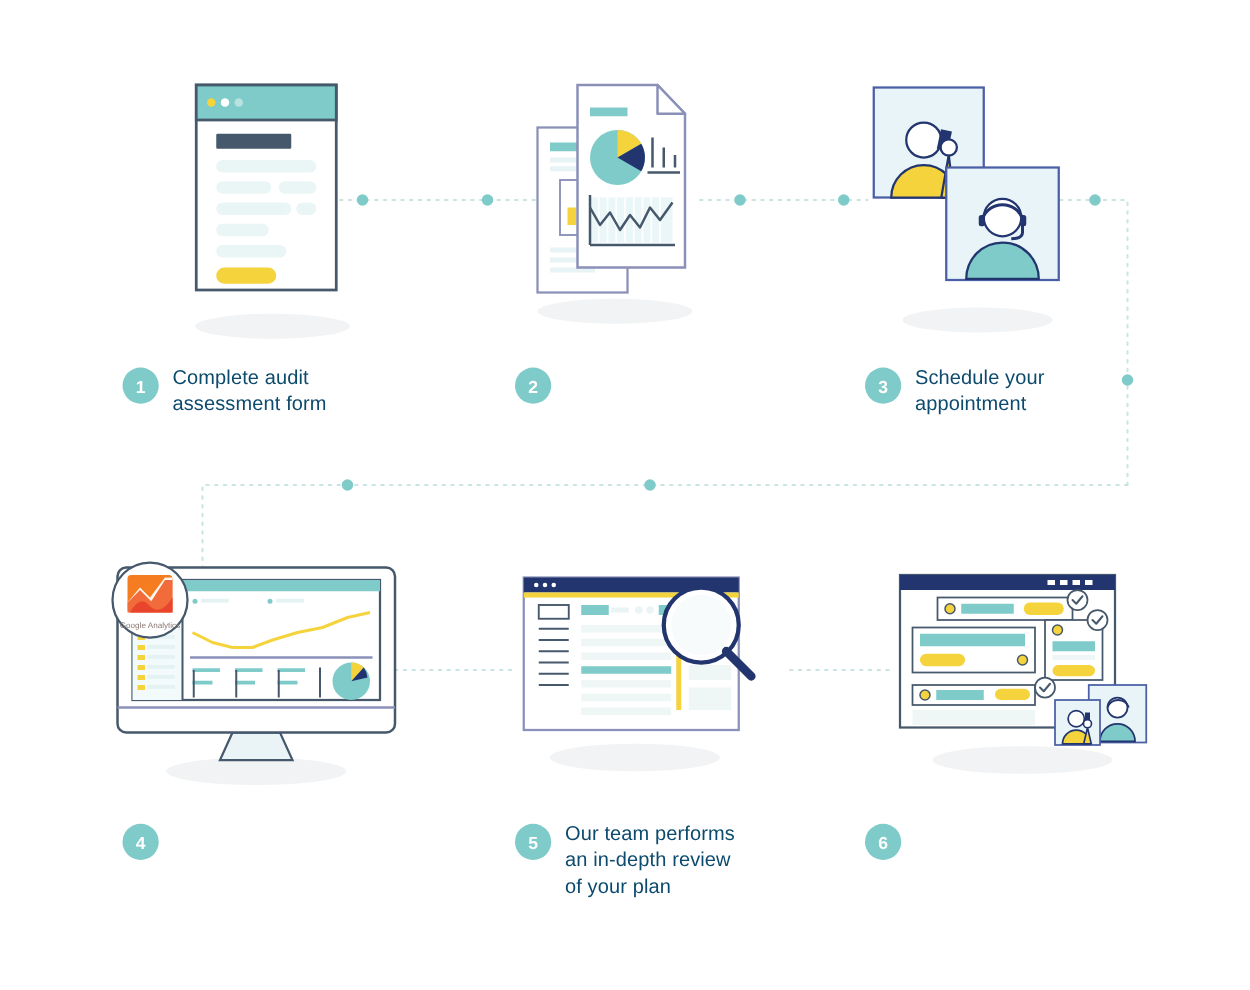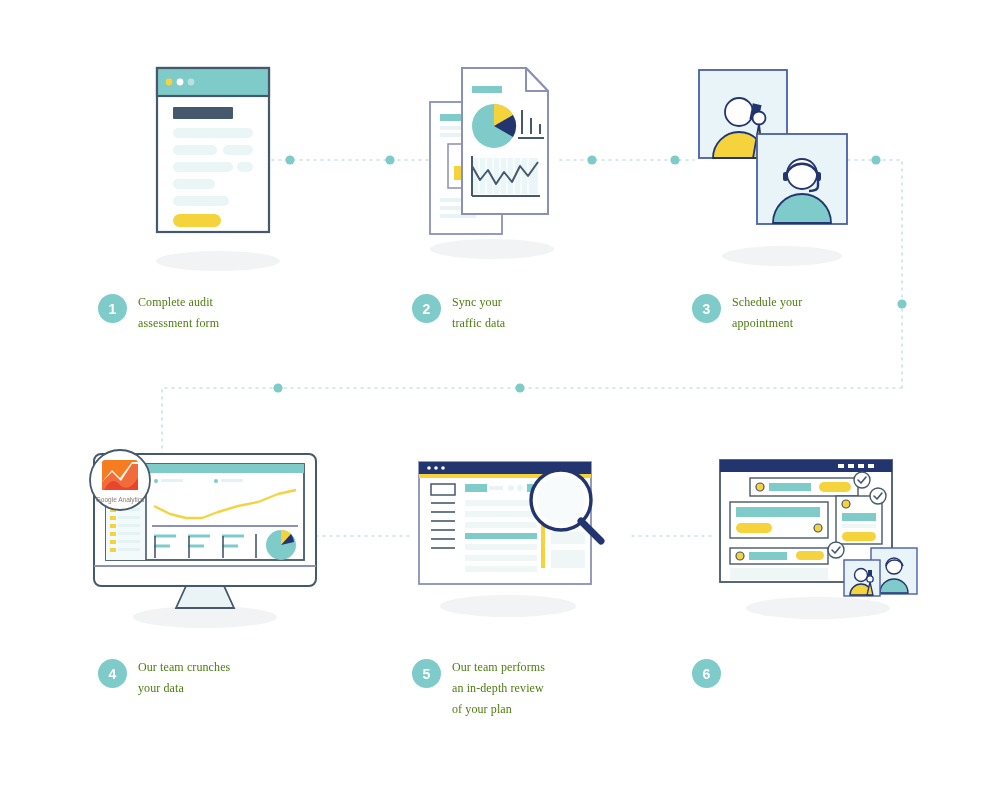--- a/index.html
+++ b/index.html
@@ -14,22 +14,22 @@
 
   .step{position:absolute;display:flex;align-items:flex-start;gap:11px;}
   .badge{
     width:29px;height:29px;border-radius:50%;
     background:#7ecbc9;color:#ffffff;
     font-size:14px;font-weight:bold;
     display:flex;align-items:center;justify-content:center;
     flex:0 0 auto;margin-top:2px;
   }
   .caption{
-    color:#4d7c0f;font-size:12px;line-height:21px;
-    white-space:pre-line;letter-spacing:.1px;font-family:Liberation Serif, serif;
+    color:#0c4a6e;font-size:16px;line-height:21px;
+    white-space:pre-line;letter-spacing:.1px;
   }
   .illus{position:absolute;}
 </style>
 </head>
 <body>
 
 <div id="stage">
 
   <svg class="layer" width="1000" height="792" viewBox="0 0 1000 792">
     <g fill="none" stroke="#c9e4e3" stroke-width="1.6" stroke-dasharray="2 5" stroke-linecap="round">
@@ -328,34 +328,30 @@
   </svg>
 
   <div class="step" style="left:98px;top:292px;">
     <div class="badge">1</div>
     <div class="caption">Complete audit
 assessment form</div>
   </div>
 
   <div class="step" style="left:412px;top:292px;">
     <div class="badge">2</div>
-    <div class="caption">Sync your
-traffic data</div>
   </div>
 
   <div class="step" style="left:692px;top:292px;">
     <div class="badge">3</div>
     <div class="caption">Schedule your
 appointment</div>
   </div>
 
   <div class="step" style="left:98px;top:657px;">
     <div class="badge">4</div>
-    <div class="caption">Our team crunches
-your data</div>
   </div>
 
   <div class="step" style="left:412px;top:657px;">
     <div class="badge">5</div>
     <div class="caption">Our team performs
 an in-depth review
 of your plan</div>
   </div>
 
   <div class="step" style="left:692px;top:657px;">

